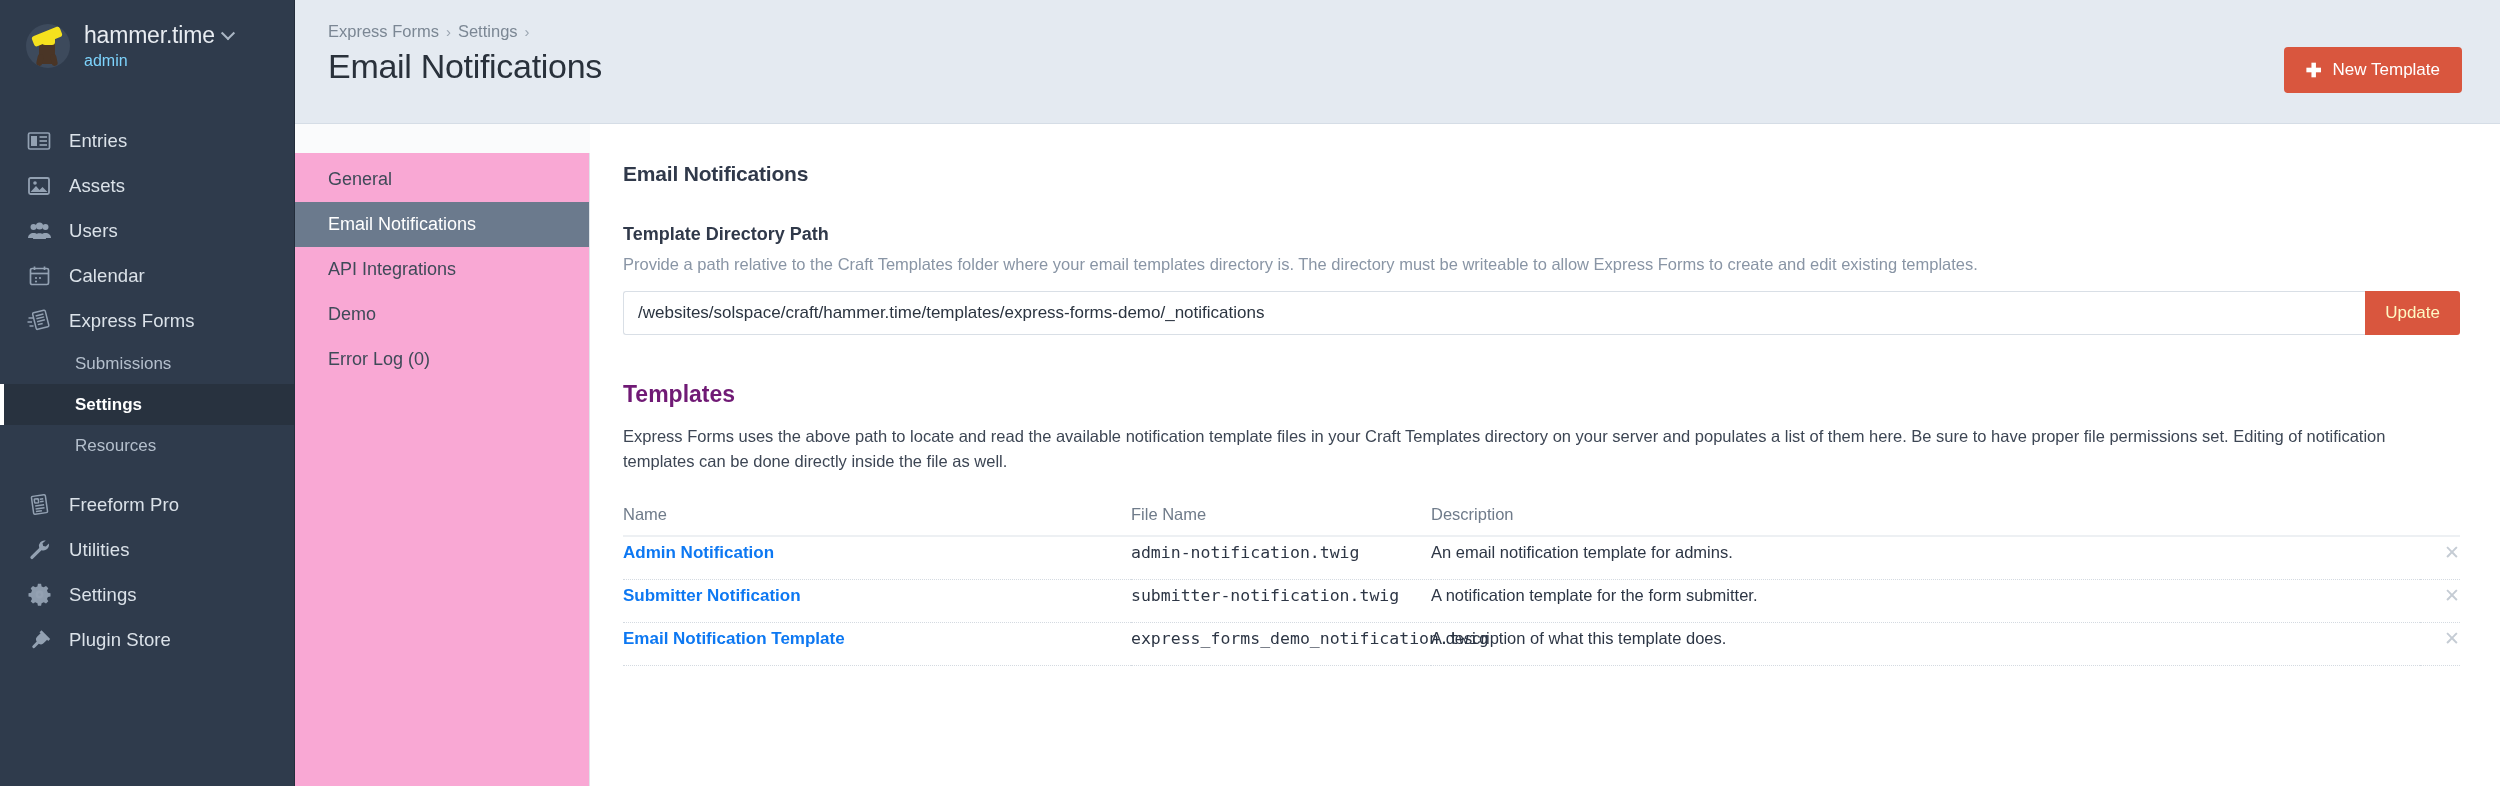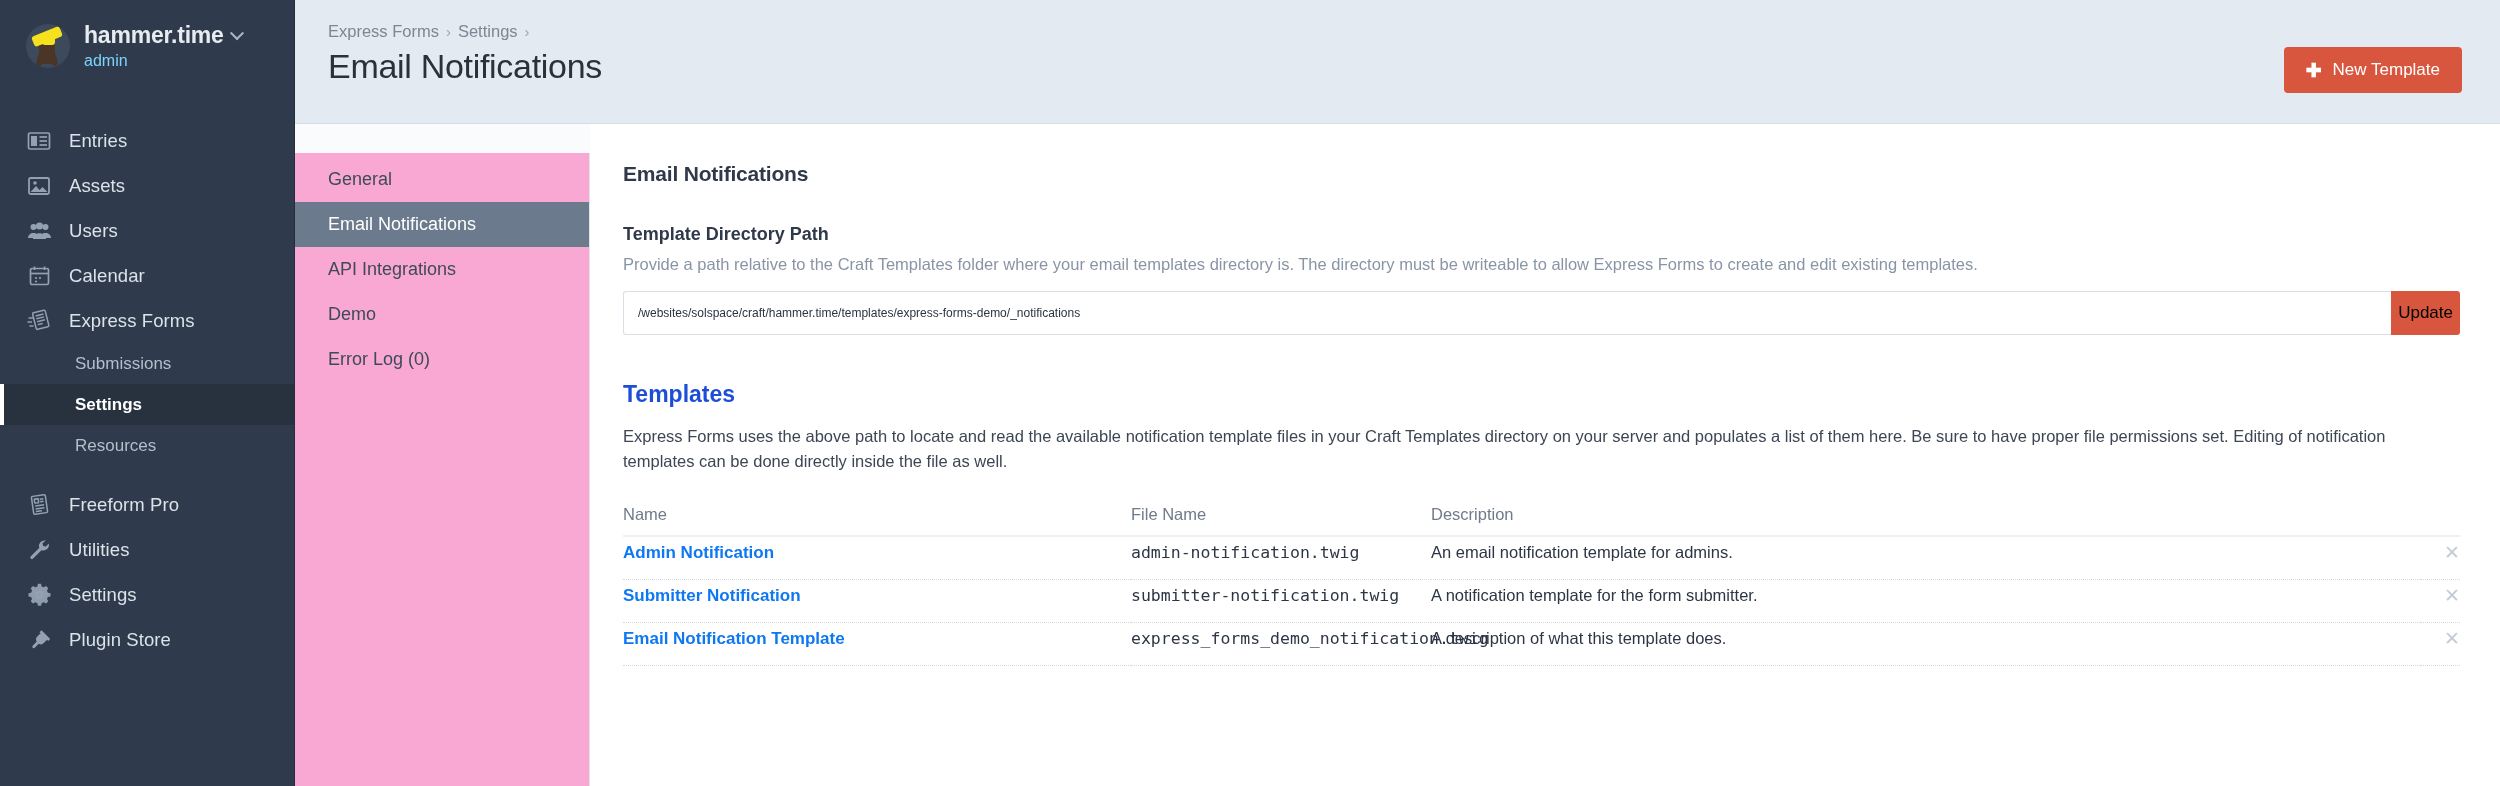--- a/index.html
+++ b/index.html
@@ -53,21 +53,21 @@
     transform: rotate(-22deg);
     border-radius: 3px;
   }
   .avatar .hammer-head {
     position: absolute; left: 16px; top: 9px;
     width: 13px; height: 12px;
     background: #f5e11e; border-radius: 3px;
   }
   .account-text { display: flex; flex-direction: column; gap: 3px; }
   .account-name {
-    color: #e8ecf1; font-size: 23px; font-weight: bold;
+    color: #e8ecf1; font-size: 23px; font-weight: normal;
     letter-spacing: -0.2px;
     display: flex; align-items: center; gap: 8px;
   }
   .chev-down {
     display: inline-block; width: 10px; height: 10px;
     border-right: 2px solid #aab6c4; border-bottom: 2px solid #aab6c4;
     transform: rotate(45deg) translate(-2px,-2px);
   }
   .account-role { color: #7dd3fc; font-size: 16px; }
 
@@ -168,33 +168,33 @@
     font-size: 16.5px; color: #8995a5; margin-top: 8px; line-height: 1.45;
   }
   .input-row { display: flex; margin-top: 14px; }
   .text-input {
     flex: 1; min-width: 0;
     height: 44px;
     border: 1px solid #d9dfe6;
     border-right: none;
     border-radius: 3px 0 0 3px;
     padding: 0 14px;
-    font-size: 12px; color: #2b3440;
+    font-size: 17px; color: #2b3440;
     font-family: "Liberation Sans", sans-serif;
     background: #fff;
     outline: none;
   }
   .btn-update {
-    background: #d9563e; color: #000000;
+    background: #d9563e; color: #fef9c3;
     border: none; border-radius: 0 3px 3px 0;
     font-size: 17px; font-family: "Liberation Sans", sans-serif;
-    padding: 0 7px; height: 44px; cursor: pointer;
+    padding: 0 20px; height: 44px; cursor: pointer;
     white-space: nowrap;
   }
-  .h-templates { margin-top: 46px; font-size: 23px; font-weight: bold; color: #1d4ed8; }
+  .h-templates { margin-top: 46px; font-size: 23px; font-weight: bold; color: #701a75; }
   .templates-desc {
     font-size: 16.5px; color: #3d4654; margin-top: 16px; line-height: 1.55; max-width: 1900px;
   }
   table.tmpl {
     width: 100%; border-collapse: collapse; margin-top: 30px;
     table-layout: fixed;
   }
   table.tmpl th {
     text-align: left; font-size: 16.5px; color: #6f7b8a;
     font-weight: normal; padding: 0 0 11px 0;

